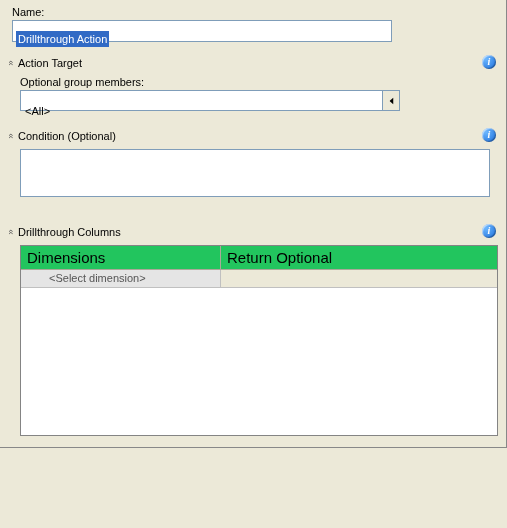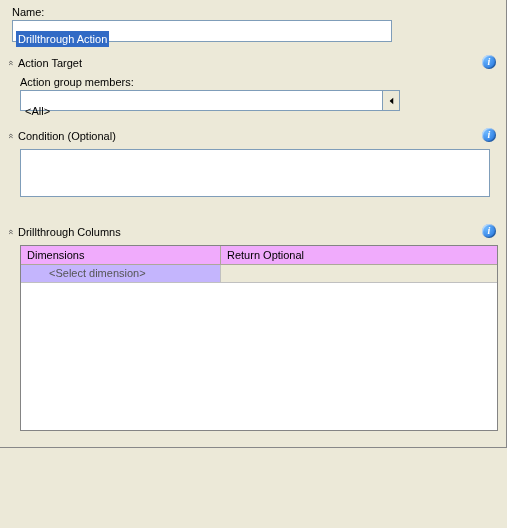--- a/index.html
+++ b/index.html
@@ -98,31 +98,31 @@
     box-shadow: inset -1px -1px 0 #fff;
   }
   .grid-headers {
     display: flex;
     background: #ece9d8;
     border-bottom: 1px solid #aca899;
   }
   .grid-head {
     padding: 3px 6px;
     border-right: 1px solid #aca899;
-    background: #f0abfc;
-    font-size: 11px;
+    background: #22c55e;
+    font-size: 15px;
   }
   .grid-head.c1 { width: 200px; }
   .grid-head.c2 { flex: 1; border-right: none; }
   .grid-body { height: 165px; background: #fff; }
   .grid-row { display: flex; height: 18px; }
   .grid-cell.c1 {
     width: 200px;
     padding: 2px 6px 2px 28px;
-    background: #c4b5fd;
+    background: #e5e5e5;
     border-right: 1px solid #c0c0c0;
     border-bottom: 1px solid #c0c0c0;
     color: #555;
   }
   .grid-cell.c2 {
     flex: 1;
     background: #ece9d8;
     border-bottom: 1px solid #c0c0c0;
   }
   .spacer { height: 8px; }
@@ -138,21 +138,21 @@
       <span class="name-input-highlight">Drillthrough Action</span>
     </div>
   </div>
 
   <div class="section-header">
     <span class="chevron" style="transform: rotate(90deg); display: inline-block;">«</span>
     <span class="section-title">Action Target</span>
     <span class="info-icon">i</span>
   </div>
   <div class="section-body">
-    <span class="label">Action group members:</span>
+    <span class="label">Optional group members:</span>
     <div class="combo">
       <div class="combo-text">&lt;All&gt;</div>
       <div class="combo-btn">
         <svg width="7" height="4" style="transform: rotate(90deg); display: inline-block;">
             <polygon points="0,0 7,0 3.5,4" fill="#000"></polygon>
           </svg>
       </div>
     </div>
   </div>
 

